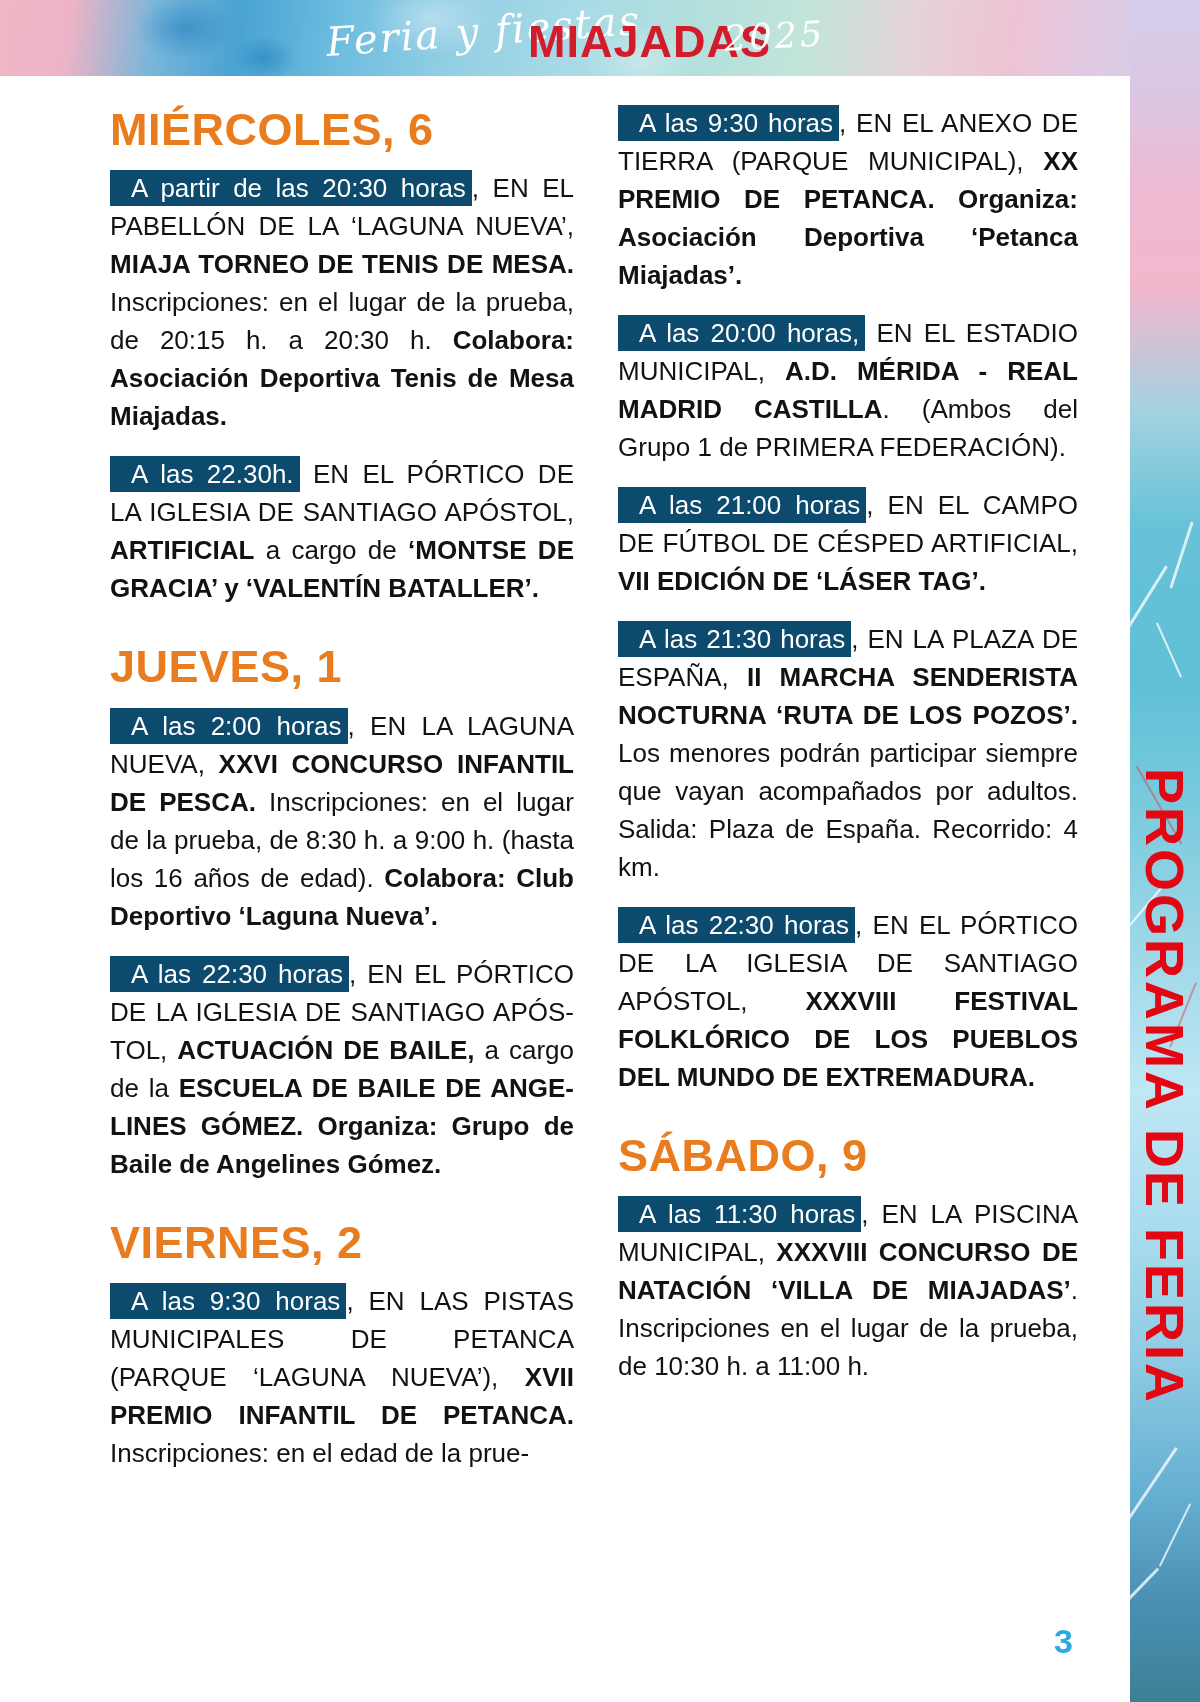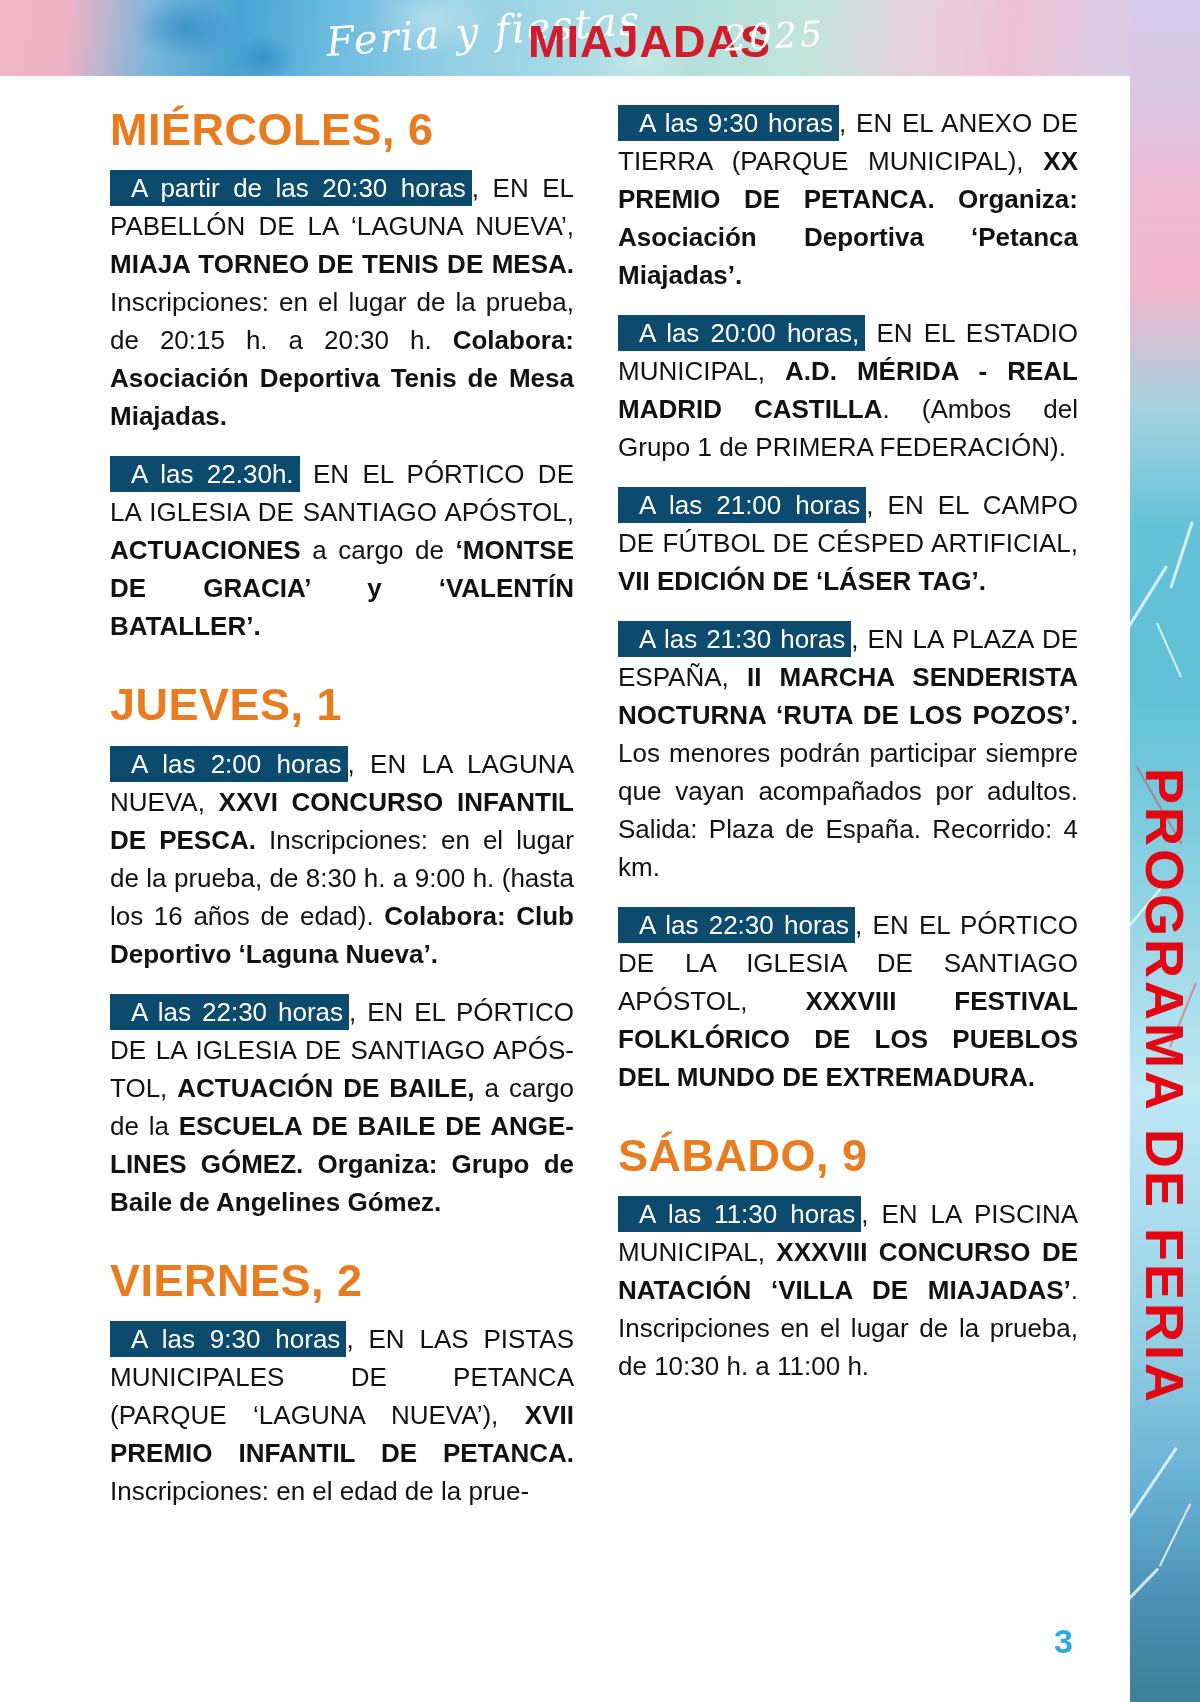--- a/index.html
+++ b/index.html
@@ -100,21 +100,21 @@
     <span class="header-script">Feria y fiestas</span>
     <span class="header-title">MIAJADAS</span>
     <span class="header-year">2025</span>
   </header>
 
   <main class="content">
     <div class="cols">
       <div class="col col-left">
           <h2 class="day-heading">MIÉRCOLES, 6</h2>
           <p class="event"><span class="hl">A partir de las 20:30 horas</span><span>, EN EL PABELLÓN DE LA ‘LAGUNA NUE­VA’, </span><span class="b">MIAJA TORNEO DE TENIS DE MESA.</span><span> Inscripciones: en el lugar de la prueba, de 20:15 h. a 20:30 h. </span><span class="b">Colabora: Asociación Deportiva Tenis de Mesa Miajadas.</span></p>
-          <p class="event"><span class="hl">A las 22.30h.</span><span> EN EL PÓRTICO DE LA IGLESIA DE SANTIAGO APÓS­TOL, </span><span class="b">ACTUACIONES</span><span> a cargo de </span><span class="b">‘MONTSE DE GRACIA’ y ‘VALEN­TÍN BATALLER’.</span></p>
+          <p class="event"><span class="hl">A las 22.30h.</span><span> EN EL PÓRTICO DE LA IGLESIA DE SANTIAGO APÓS­TOL, </span><span class="b">ARTIFICIAL</span><span> a cargo de </span><span class="b">‘MONTSE DE GRACIA’ y ‘VALEN­TÍN BATALLER’.</span></p>
           <h2 class="day-heading">JUEVES, 1</h2>
           <p class="event"><span class="hl">A las 2:00 horas</span><span>, EN LA LAGUNA NUEVA, </span><span class="b">XXVI CONCURSO INFAN­TIL DE PESCA.</span><span> Inscripciones: en el lugar de la prueba, de 8:30 h. a 9:00 h. (hasta los 16 años de edad). </span><span class="b">Colabora: Club Deportivo ‘Laguna Nueva’.</span></p>
           <p class="event"><span class="hl">A las 22:30 horas</span><span>, EN EL PÓRTICO DE LA IGLESIA DE SANTIAGO APÓS­TOL, </span><span class="b">ACTUACIÓN DE BAILE,</span><span> a cargo de la </span><span class="b">ESCUELA DE BAILE DE ANGE­LINES GÓMEZ. Organiza: Grupo de Baile de Angelines Gómez.</span></p>
           <h2 class="day-heading">VIERNES, 2</h2>
           <p class="event"><span class="hl">A las 9:30 horas</span><span>, EN LAS PIS­TAS MUNICIPALES DE PETANCA (PARQUE ‘LAGUNA NUEVA’), </span><span class="b">XVII PREMIO INFANTIL DE PETANCA.</span><span> Inscripciones: en el edad de la prue-</span></p>
         </div>
       <div class="col col-right">
           <p class="event"><span class="hl">A las 9:30 horas</span><span>, EN EL ANEXO DE TIERRA (PARQUE MUNICIPAL), </span><span class="b">XX PREMIO DE PETANCA. Organiza: Asociación Deportiva ‘Petanca Miajadas’.</span></p>
           <p class="event"><span class="hl">A las 20:00 horas,</span><span> EN EL ESTADIO MUNICIPAL, </span><span class="b">A.D. MÉRIDA - REAL MADRID CASTILLA</span><span>. (Ambos del Grupo 1 de PRIMERA FEDERA­CIÓN).</span></p>
           <p class="event"><span class="hl">A las 21:00 horas</span><span>, EN EL CAMPO DE FÚTBOL DE CÉSPED ARTIFICIAL, </span><span class="b">VII EDICIÓN DE ‘LÁSER TAG’.</span></p>

